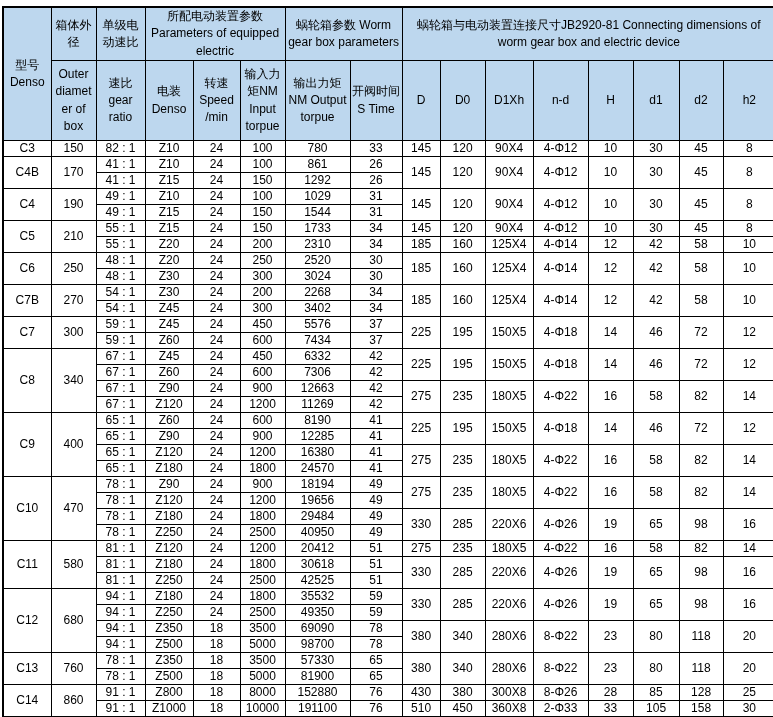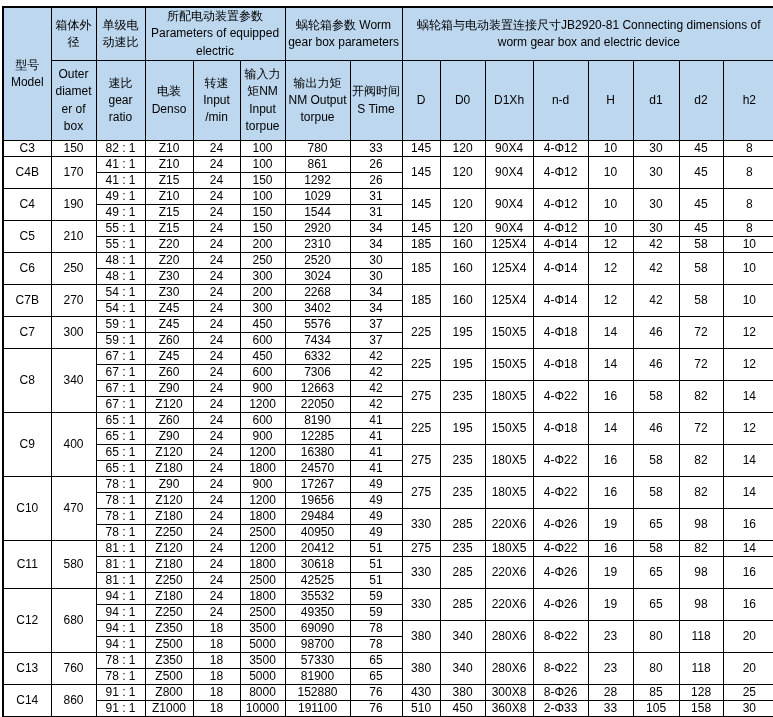--- a/index.html
+++ b/index.html
@@ -64,32 +64,32 @@
         <col style="width:45px">
         <col style="width:48px">
         <col style="width:55px">
       <col style="width:45px">
         <col style="width:46px">
         <col style="width:44px">
         <col style="width:53px">
     </colgroup>
     <thead>
       <tr class="hdr-top">
-        <th rowspan="2">型号 Model</th>
+        <th rowspan="2">型号 Denso</th>
         <th>箱体外径</th>
         <th>单级电动速比</th>
         <th colspan="3">所配电动装置参数 Parameters of equipped electric</th>
         <th colspan="2">蜗轮箱参数 Worm gear box parameters</th>
         <th colspan="8">蜗轮箱与电动装置连接尺寸JB2920-81 Connecting dimensions of worm gear box and electric device</th>
       </tr>
       <tr class="hdr-sub">
         <th>Outer diameter of box</th>
         <th>速比gear ratio</th>
         <th>电装 Denso</th>
-        <th>转速 Input /min</th>
+        <th>转速 Speed /min</th>
         <th>输入力矩NM Input torpue</th>
         <th>输出力矩 NM Output torpue</th>
         <th>开阀时间 S Time</th>
         <th>D</th>
         <th>D0</th>
         <th>D1Xh</th>
         <th>n-d</th>
         <th>H</th>
         <th>d1</th>
         <th>d2</th>
@@ -167,21 +167,21 @@
           <td>1544</td>
           <td>31</td>
         </tr>
         <tr>
           <td rowspan="2">C5</td>
           <td rowspan="2">210</td>
           <td>55 : 1</td>
           <td>Z15</td>
           <td>24</td>
           <td>150</td>
-          <td>2920</td>
+          <td>1733</td>
           <td>34</td>
           <td>145</td>
           <td>120</td>
           <td>90X4</td>
           <td>4-Φ12</td>
           <td>10</td>
           <td>30</td>
           <td>45</td>
           <td>8</td>
         </tr>
@@ -319,21 +319,21 @@
           <td rowspan="2">16</td>
           <td rowspan="2">58</td>
           <td rowspan="2">82</td>
           <td rowspan="2">14</td>
         </tr>
         <tr>
           <td>67 : 1</td>
           <td>Z120</td>
           <td>24</td>
           <td>1200</td>
-          <td>22050</td>
+          <td>11269</td>
           <td>42</td>
         </tr>
         <tr>
           <td rowspan="4">C9</td>
           <td rowspan="4">400</td>
           <td>65 : 1</td>
           <td>Z60</td>
           <td>24</td>
           <td>600</td>
           <td>8190</td>
@@ -379,21 +379,21 @@
           <td>24570</td>
           <td>41</td>
         </tr>
         <tr>
           <td rowspan="4">C10</td>
           <td rowspan="4">470</td>
           <td>78 : 1</td>
           <td>Z90</td>
           <td>24</td>
           <td>900</td>
-          <td>17267</td>
+          <td>18194</td>
           <td>49</td>
           <td rowspan="2">275</td>
           <td rowspan="2">235</td>
           <td rowspan="2">180X5</td>
           <td rowspan="2">4-Φ22</td>
           <td rowspan="2">16</td>
           <td rowspan="2">58</td>
           <td rowspan="2">82</td>
           <td rowspan="2">14</td>
         </tr>

